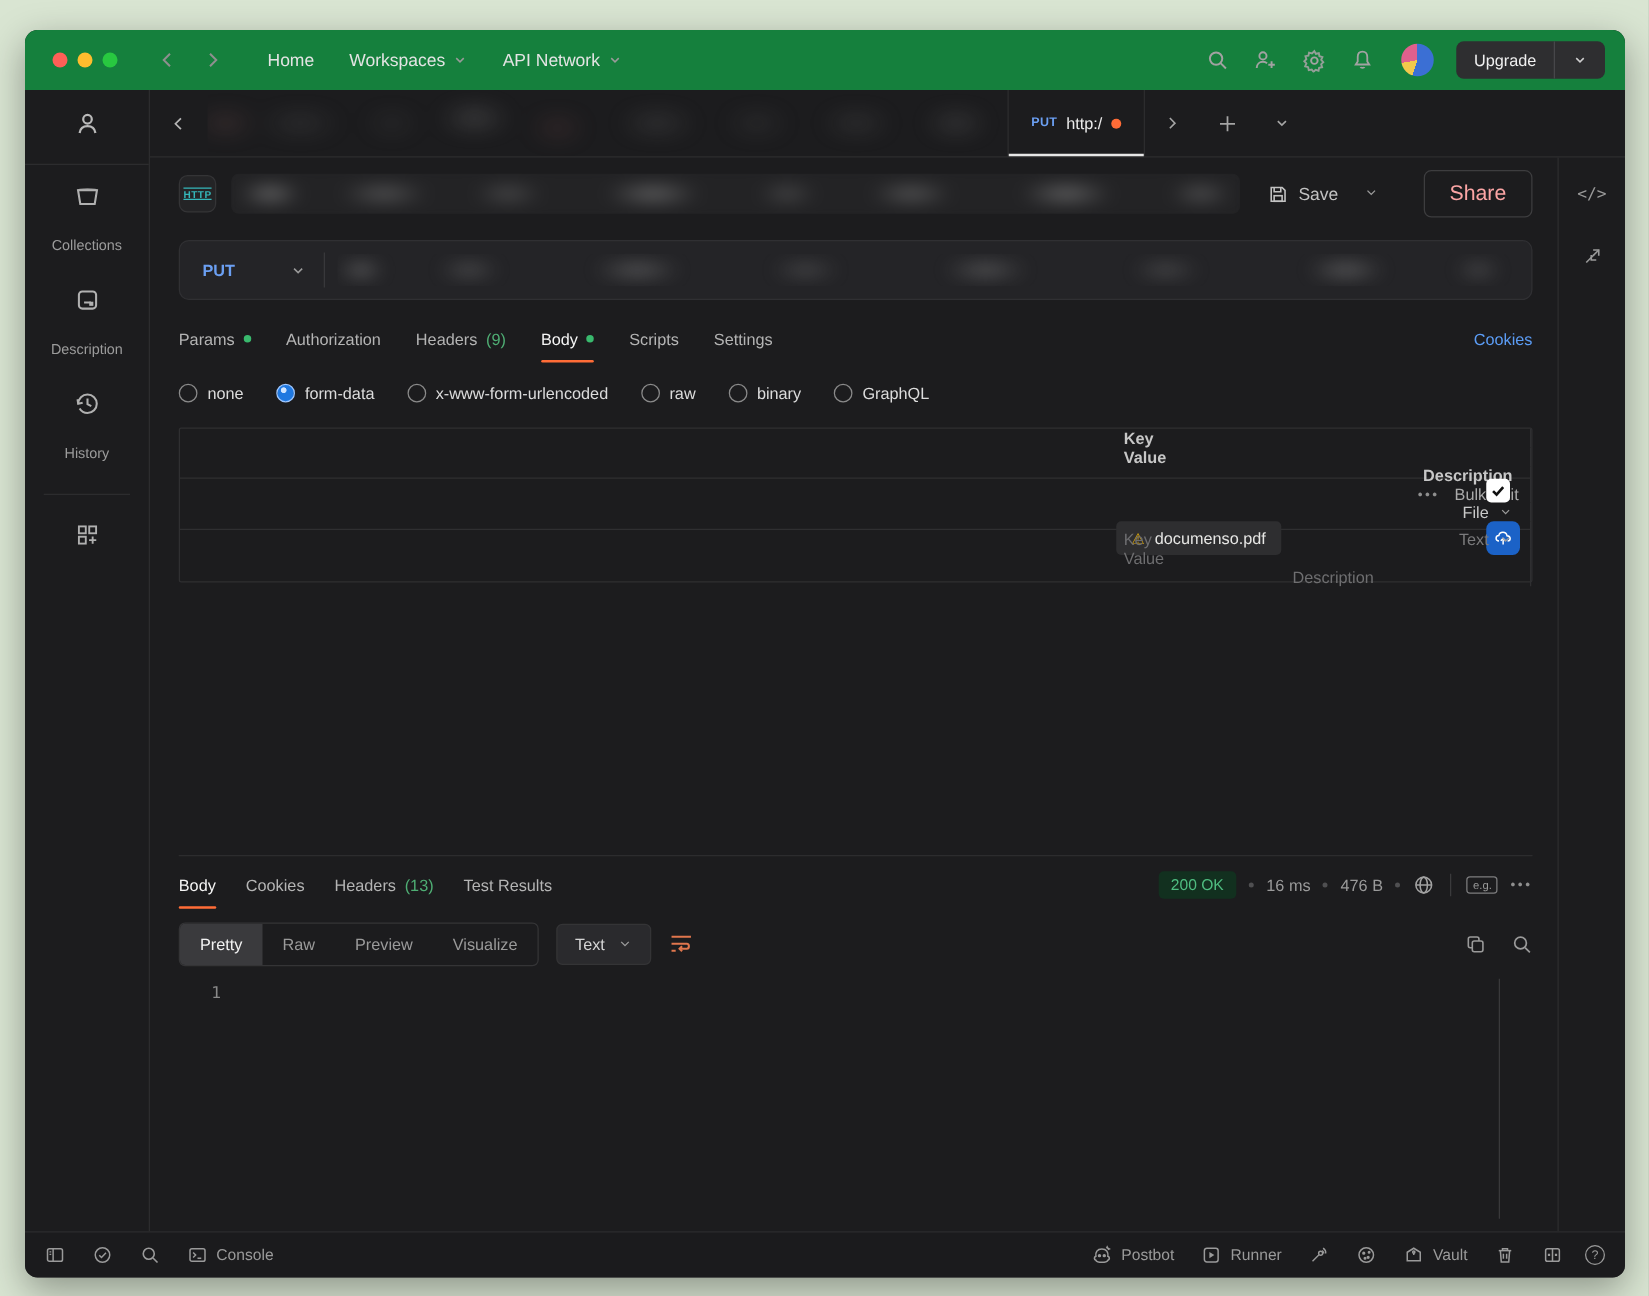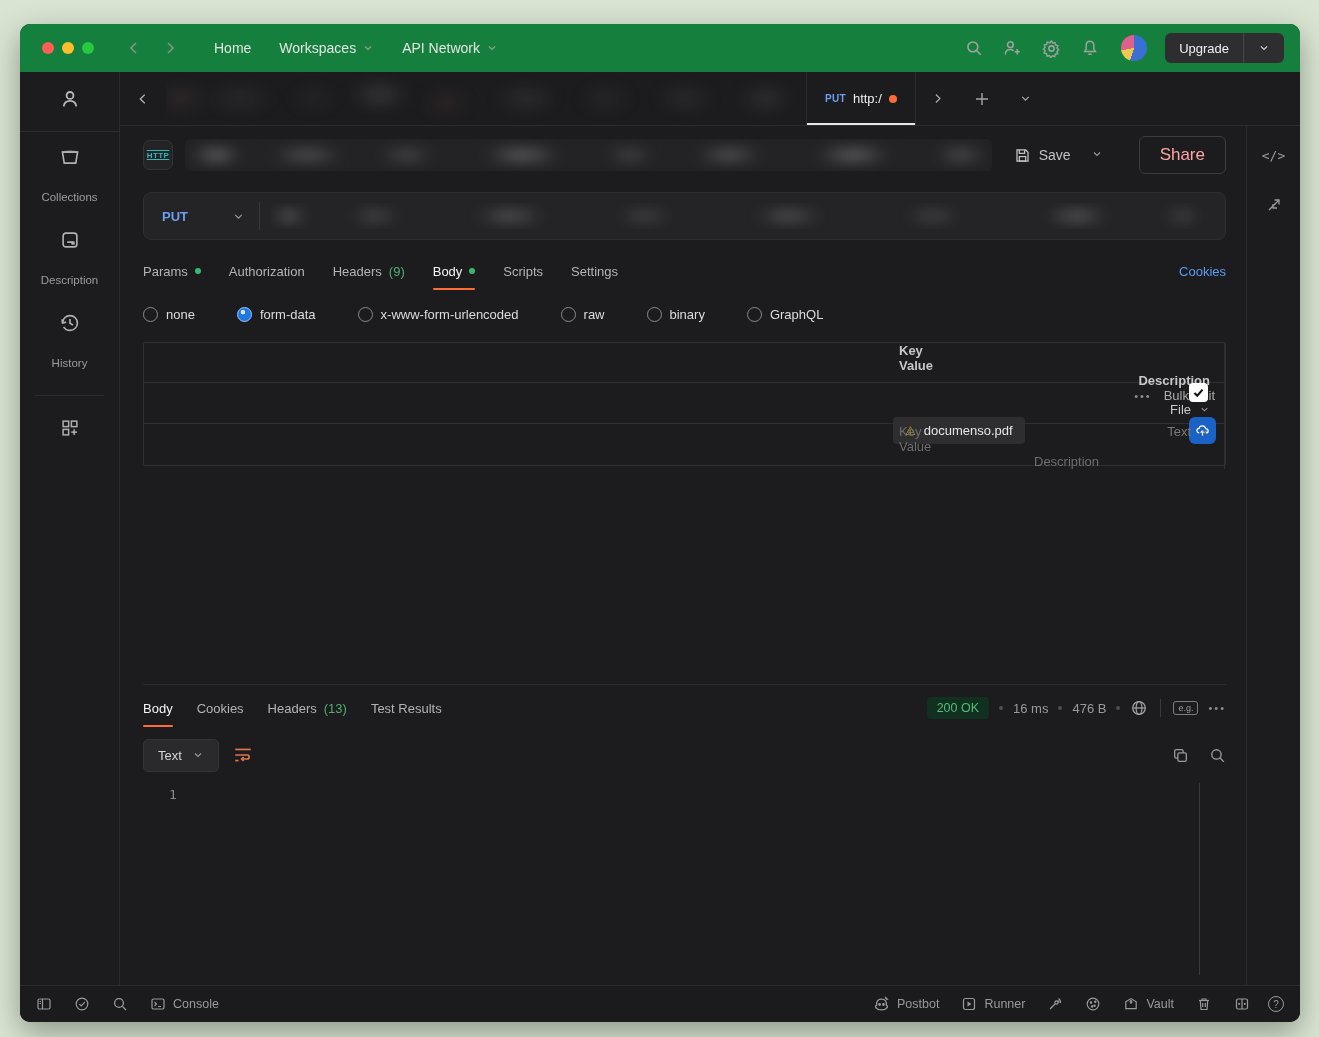--- a/index.html
+++ b/index.html
@@ -102,21 +102,21 @@
   .send-chev { background:#1a6ce0; border:none; color:#fff; padding:0 12px; cursor:pointer; }
 
   .reqtabs { height:46px; flex:0 0 auto; display:flex; align-items:center; gap:4px;justify-content:center; }
   .rtab { background:none; border:none; font-family:inherit; font-size:13px; color:#b4b4b4; padding:0 12px; height:100%; display:flex; align-items:center; gap:7px; cursor:pointer; position:relative; }
   .rtab .dot { width:6px; height:6px; border-radius:50%; background:#39b96d; }
   .rtab .count { color:#4fae74; }
   .rtab.active { color:#f5f5f5; }
   .rtab.active::after { content:""; position:absolute; left:12px; right:12px; bottom:4px; height:2px; background:#ff6c37; border-radius:1px; }
   .cookies-link { margin-left:auto; background:none; border:none; color:#5b9cf5; font-size:13px; font-family:inherit; cursor:pointer; }
 
-  .radiorow { height:40px; flex:0 0 auto; display:flex; align-items:center; gap:42px; }
+  .radiorow { height:40px; flex:0 0 auto; display:flex; align-items:center; gap:26px; }
   .radio { display:flex; align-items:center; gap:8px; background:none; border:none; color:#dcdcdc; font-size:13px; font-family:inherit; cursor:pointer; }
   .radio .rb { width:15px; height:15px; border-radius:50%; border:1.5px solid #8a8a8a; }
   .radio.checked .rb { border:1.5px solid #9ec7ff; background:radial-gradient(circle at 38% 32%, #cfe4ff 0 2px, #1f78e0 2.6px); }
 
   
   .ftable { margin-top:8px; border:1px solid #2f2f31; border-radius:2px; flex:0 0 auto; }
   .frow { display:flex; align-items:flex-end; border-bottom:1px solid #2f2f31; height:41px;flex-direction:column; }
   .frow:last-child { border-bottom:none; }
   .fhead { height:40px; color:#c7c7c7; font-size:13px; font-weight:bold; }
   .c-check { width:52px; display:flex; align-items:center; justify-content:center; border-right:1px solid #2f2f31; flex:0 0 auto; }
@@ -524,20 +524,26 @@
                       <path d="M2.4 8 H13.6"></path>
                     </svg>
                 </button>
                 <div class="meta-div"></div>
                 <button class="eg-badge"><span>e.g.</span></button>
                 <button class="dots3">•••</button>
               </div>
             </div>
 
             <div class="viewrow">
+              <div class="seg">
+                <button class="active"><span>Pretty</span></button>
+                <button><span>Raw</span></button>
+                <button><span>Preview</span></button>
+                <button><span>Visualize</span></button>
+              </div>
               <button class="lang-select">
                 <span>Text</span>
                 <svg class="chev" width="12" height="12" viewBox="0 0 16 16" fill="none" stroke="currentColor" stroke-width="1.5">
                     <path d="M4 6 L8 10 L12 6"></path>
                   </svg>
               </button>
               <button class="wrap-btn">
                 <svg width="20" height="20" viewBox="0 0 18 18" fill="none" stroke="currentColor" stroke-width="1.5">
                     <path d="M2 4 H16"></path>
                     <path d="M2 9 H13 C15 9 15 12.6 13 12.6 H8"></path>

